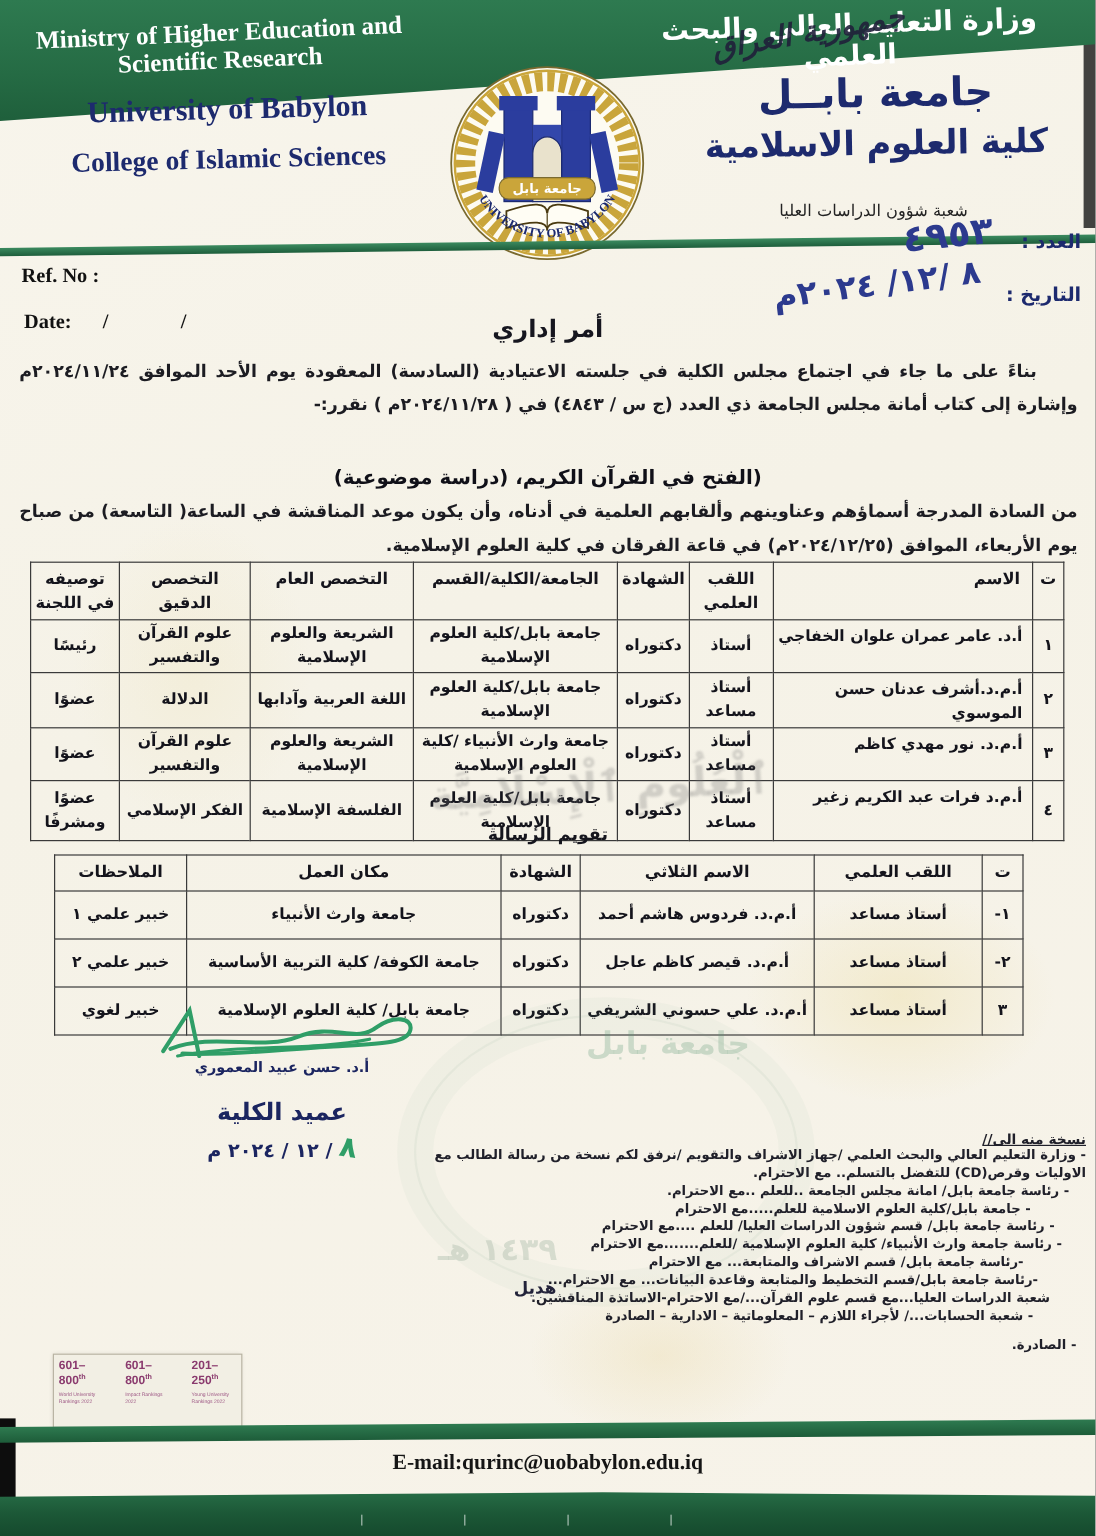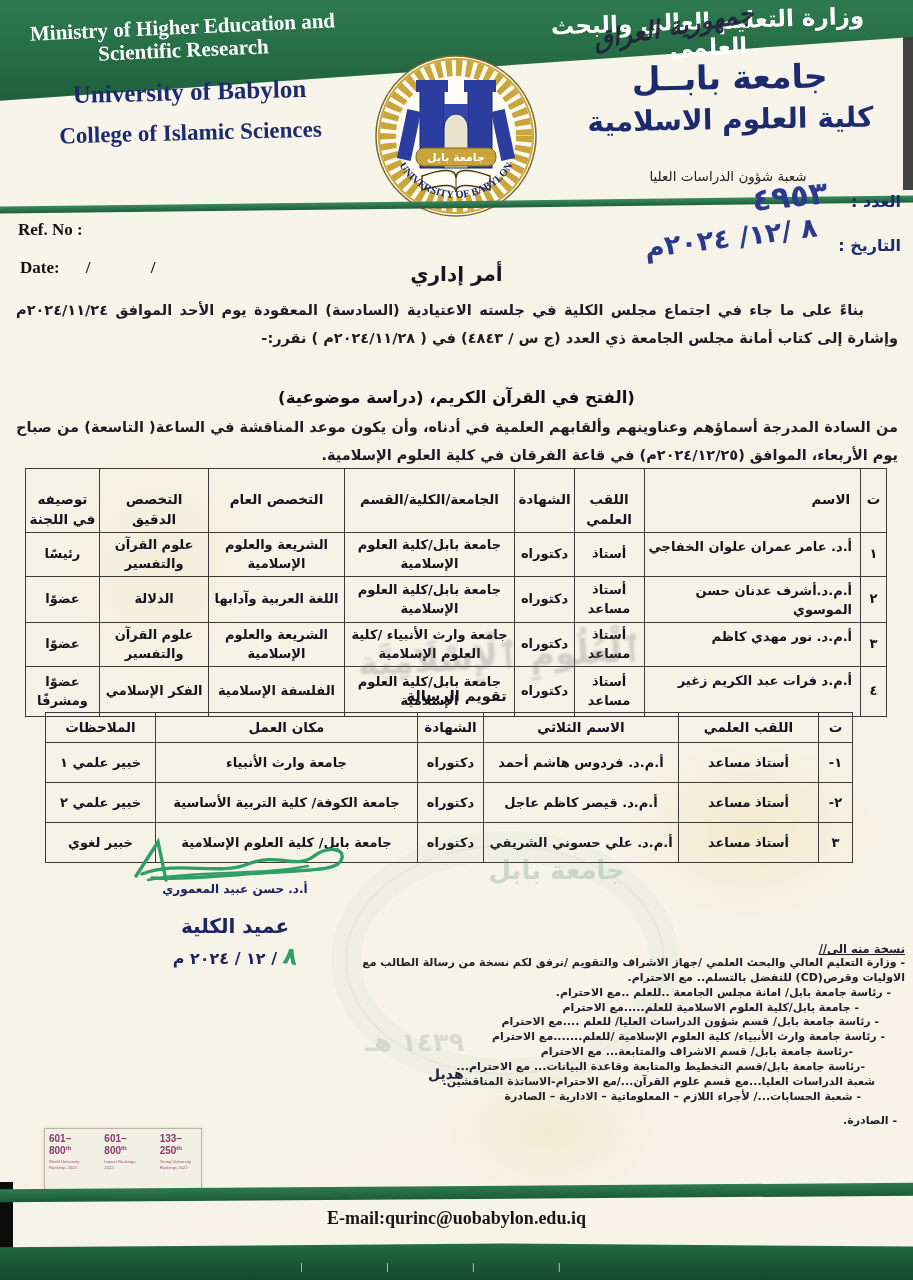--- a/index.html
+++ b/index.html
@@ -76,21 +76,21 @@
   .para3 { left:16px; top:414px; width:882px; font-size:14.5px; line-height:1.9; }
 
   
   table { border-collapse:collapse; direction:rtl; }
   .tbl { position:absolute; background:transparent; }
   .tbl td, .tbl th { border:1.2px solid #3a3a3a; font-size:13px; font-weight:bold;
     color:#14141c; text-align:center; vertical-align:middle; padding:2px 3px;
     line-height:1.5; }
   .tbl th { font-size:13.5px; }
   .tbl1 { left:25px; top:468px; width:862px; }
-  .tbl1 th { height:48px; vertical-align:top; padding-top:20px; }
+  .tbl1 th { height:48px; vertical-align:top; padding-top:4px; }
   .tbl1 .name-cell { text-align:right; padding-right:8px; vertical-align:top; padding-top:4px;}
   .tbl2 { left:45px; top:712px; width:808px; }
   .tbl2 th { height:30px; }
   .tbl2 td { height:40px; }
   .eval-title { position:absolute; left:0; top:688px; width:913px; text-align:center;
     direction:rtl; font-size:14.5px; font-weight:bold; color:#15151d; }
 
   
   .sig-squiggle { position:absolute; left:128px; top:836px; }
   .sig-name { position:absolute; left:95px; top:882px; width:280px; text-align:center;
@@ -370,21 +370,21 @@
       <div class="r1">601–</div>
       <div class="r2"><span>800</span><sup>th</sup></div>
       <div class="lbl">World University Rankings 2022</div>
     </div>
     <div class="badge">
       <div class="r1">601–</div>
       <div class="r2"><span>800</span><sup>th</sup></div>
       <div class="lbl">Impact Rankings 2022</div>
     </div>
     <div class="badge">
-      <div class="r1">133–</div>
+      <div class="r1">201–</div>
       <div class="r2"><span>250</span><sup>th</sup></div>
       <div class="lbl">Young University Rankings 2022</div>
     </div>
   </div>
 
   <div class="divider-2"></div>
   <div class="email">E-mail:qurinc@uobabylon.edu.iq</div>
   <div class="band-bottom">
     <div class="ticks">| | | |</div>
   </div>

